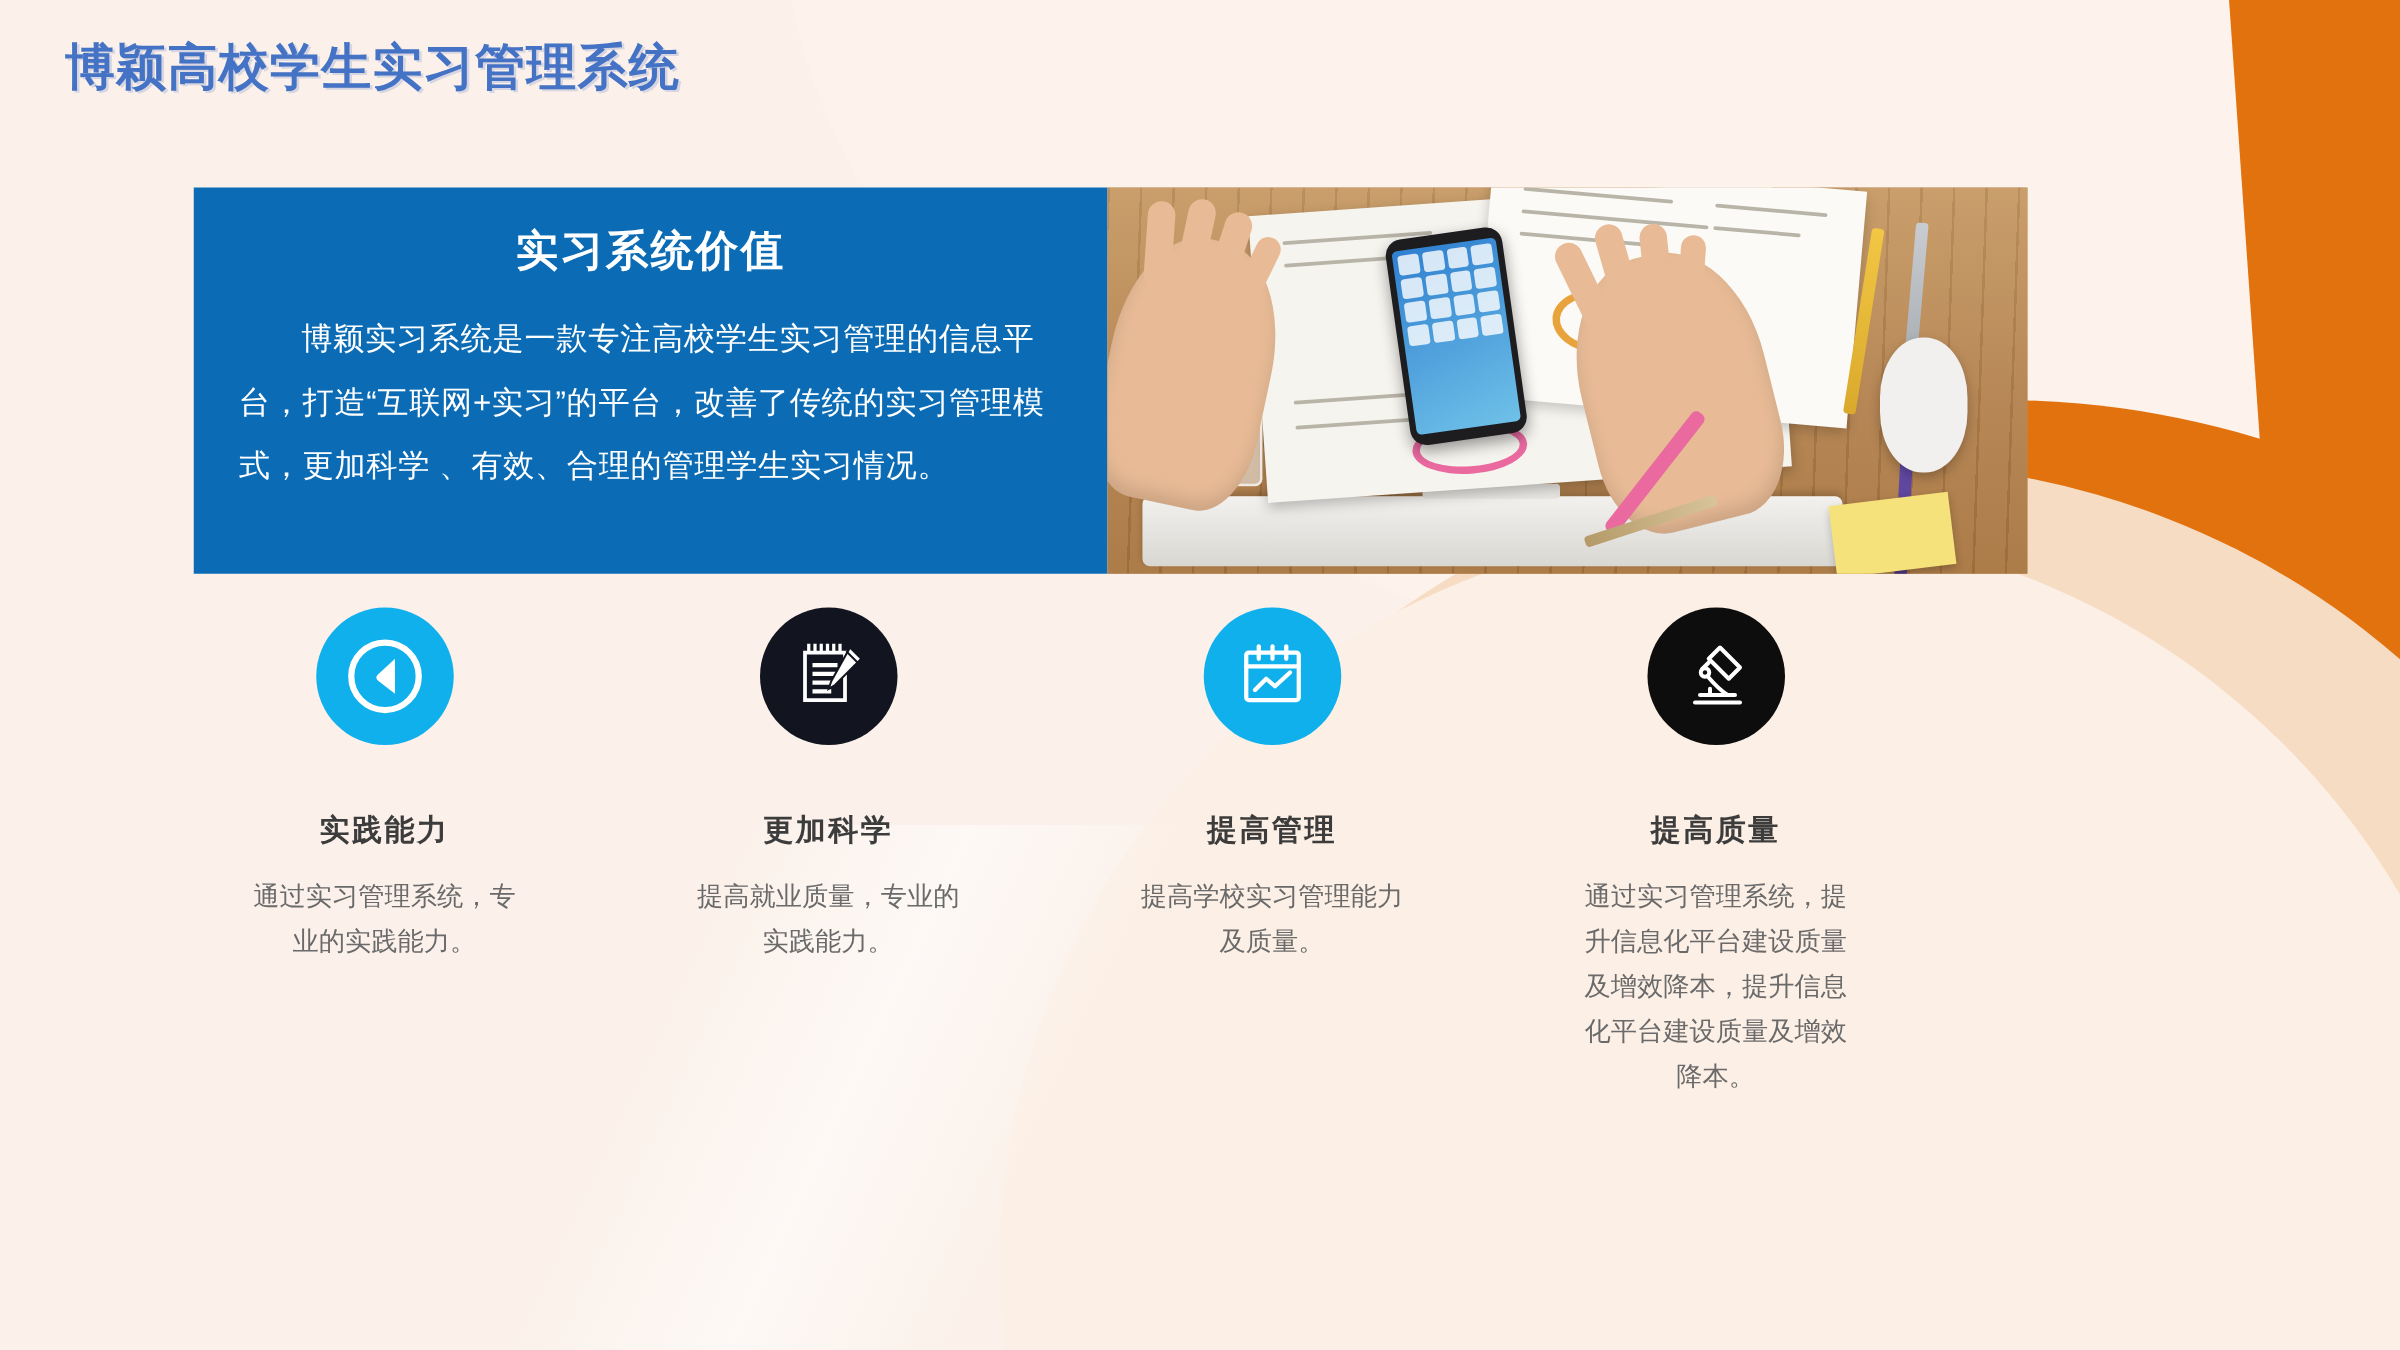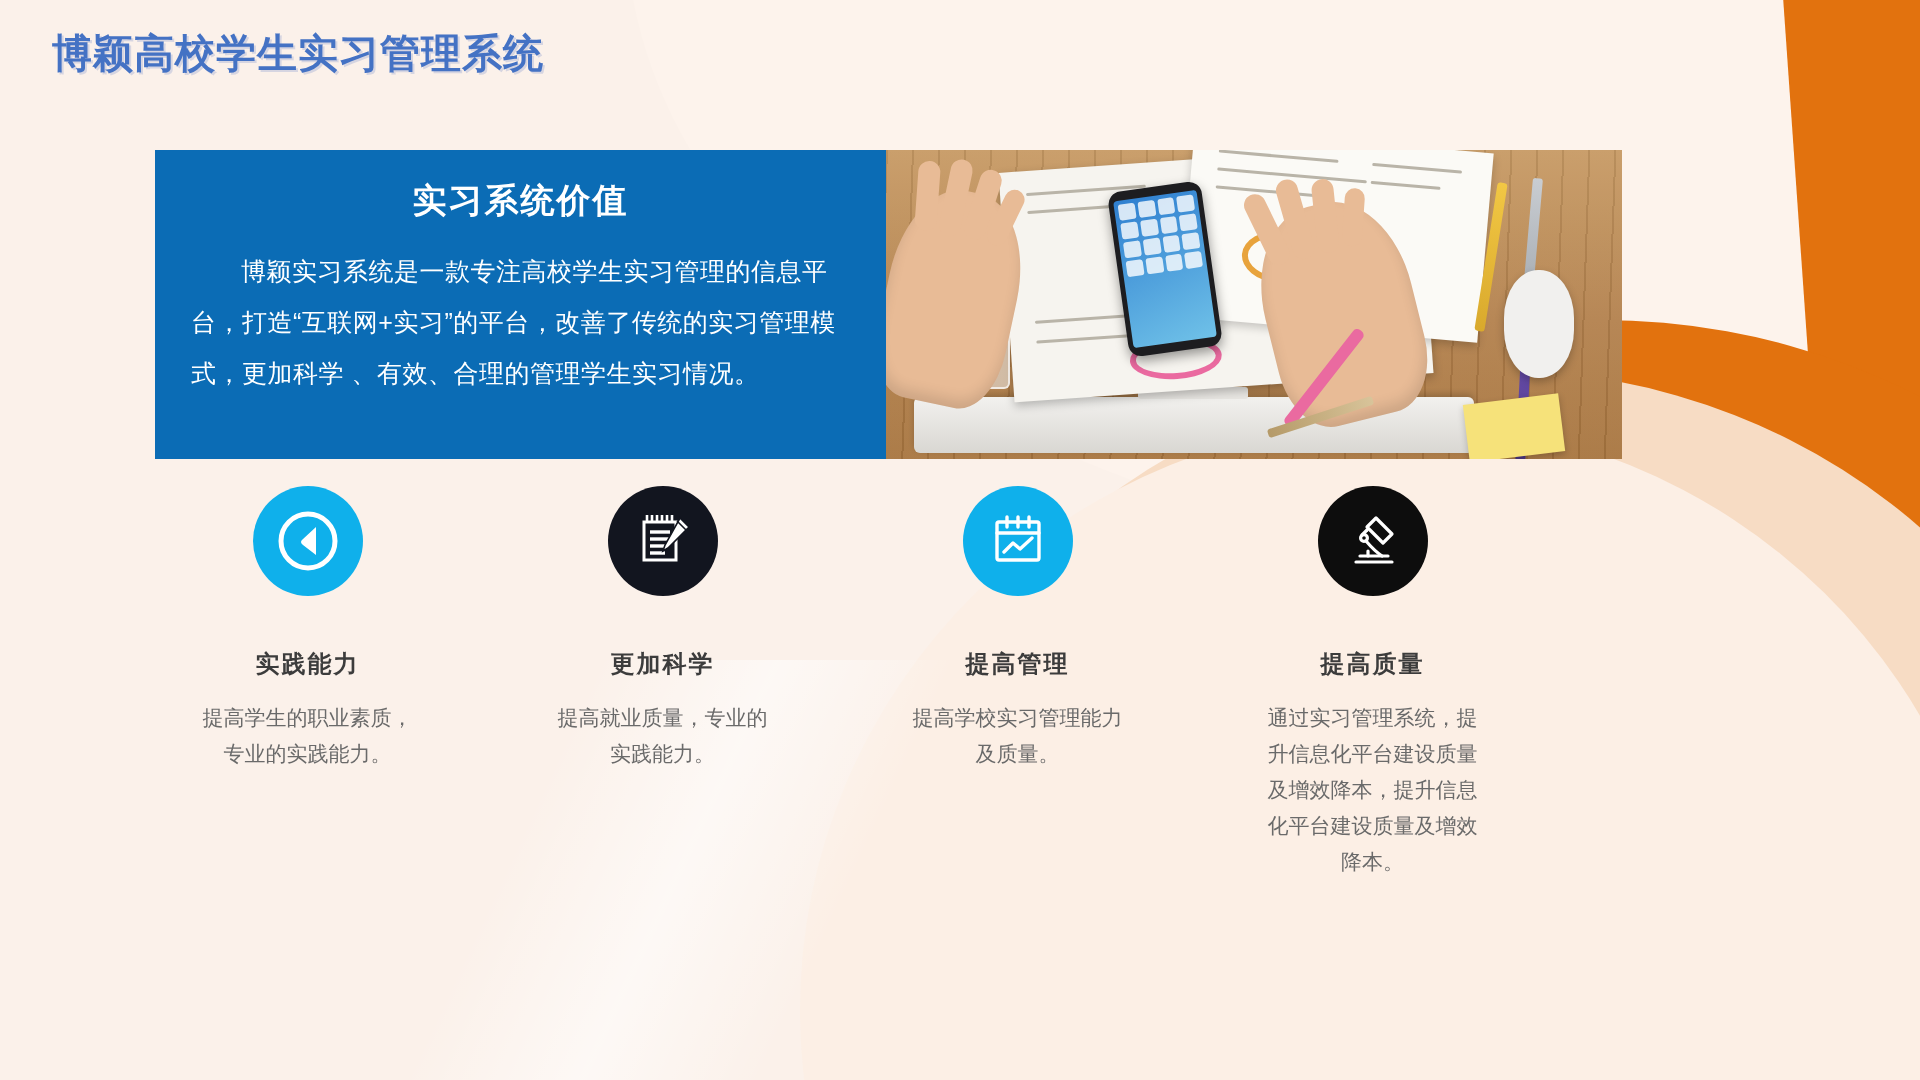--- a/index.html
+++ b/index.html
@@ -441,21 +441,21 @@
   <div id="features">
 
     <div class="feature">
       <div class="feature-icon" style="background:#0fb0eb;">
         <svg width="66" height="66" viewBox="0 0 66 66" aria-hidden="true">
           <circle cx="33" cy="33" r="27" fill="none" stroke="#ffffff" stroke-width="5"></circle>
           <path d="M41 19 L41 47 L28 37 Q24 34 28 31 Z" fill="#ffffff"></path>
         </svg>
       </div>
       <div class="feature-title">实践能力</div>
-      <div class="feature-desc">提高学生的职业素质，专业的实践能力。</div>
+      <div class="feature-desc">通过实习管理系统，专业的实践能力。</div>
     </div>
 
     <div class="feature">
       <div class="feature-icon" style="background:#12151f;">
         <svg width="62" height="62" viewBox="0 0 62 62" aria-hidden="true">
           <g fill="none" stroke="#ffffff" stroke-width="3">
             <path d="M12 12 H44 V50 H12 Z"></path>
           </g>
           <g stroke="#ffffff" stroke-width="2.6">
             <line x1="15" y1="5" x2="15" y2="13"></line>

